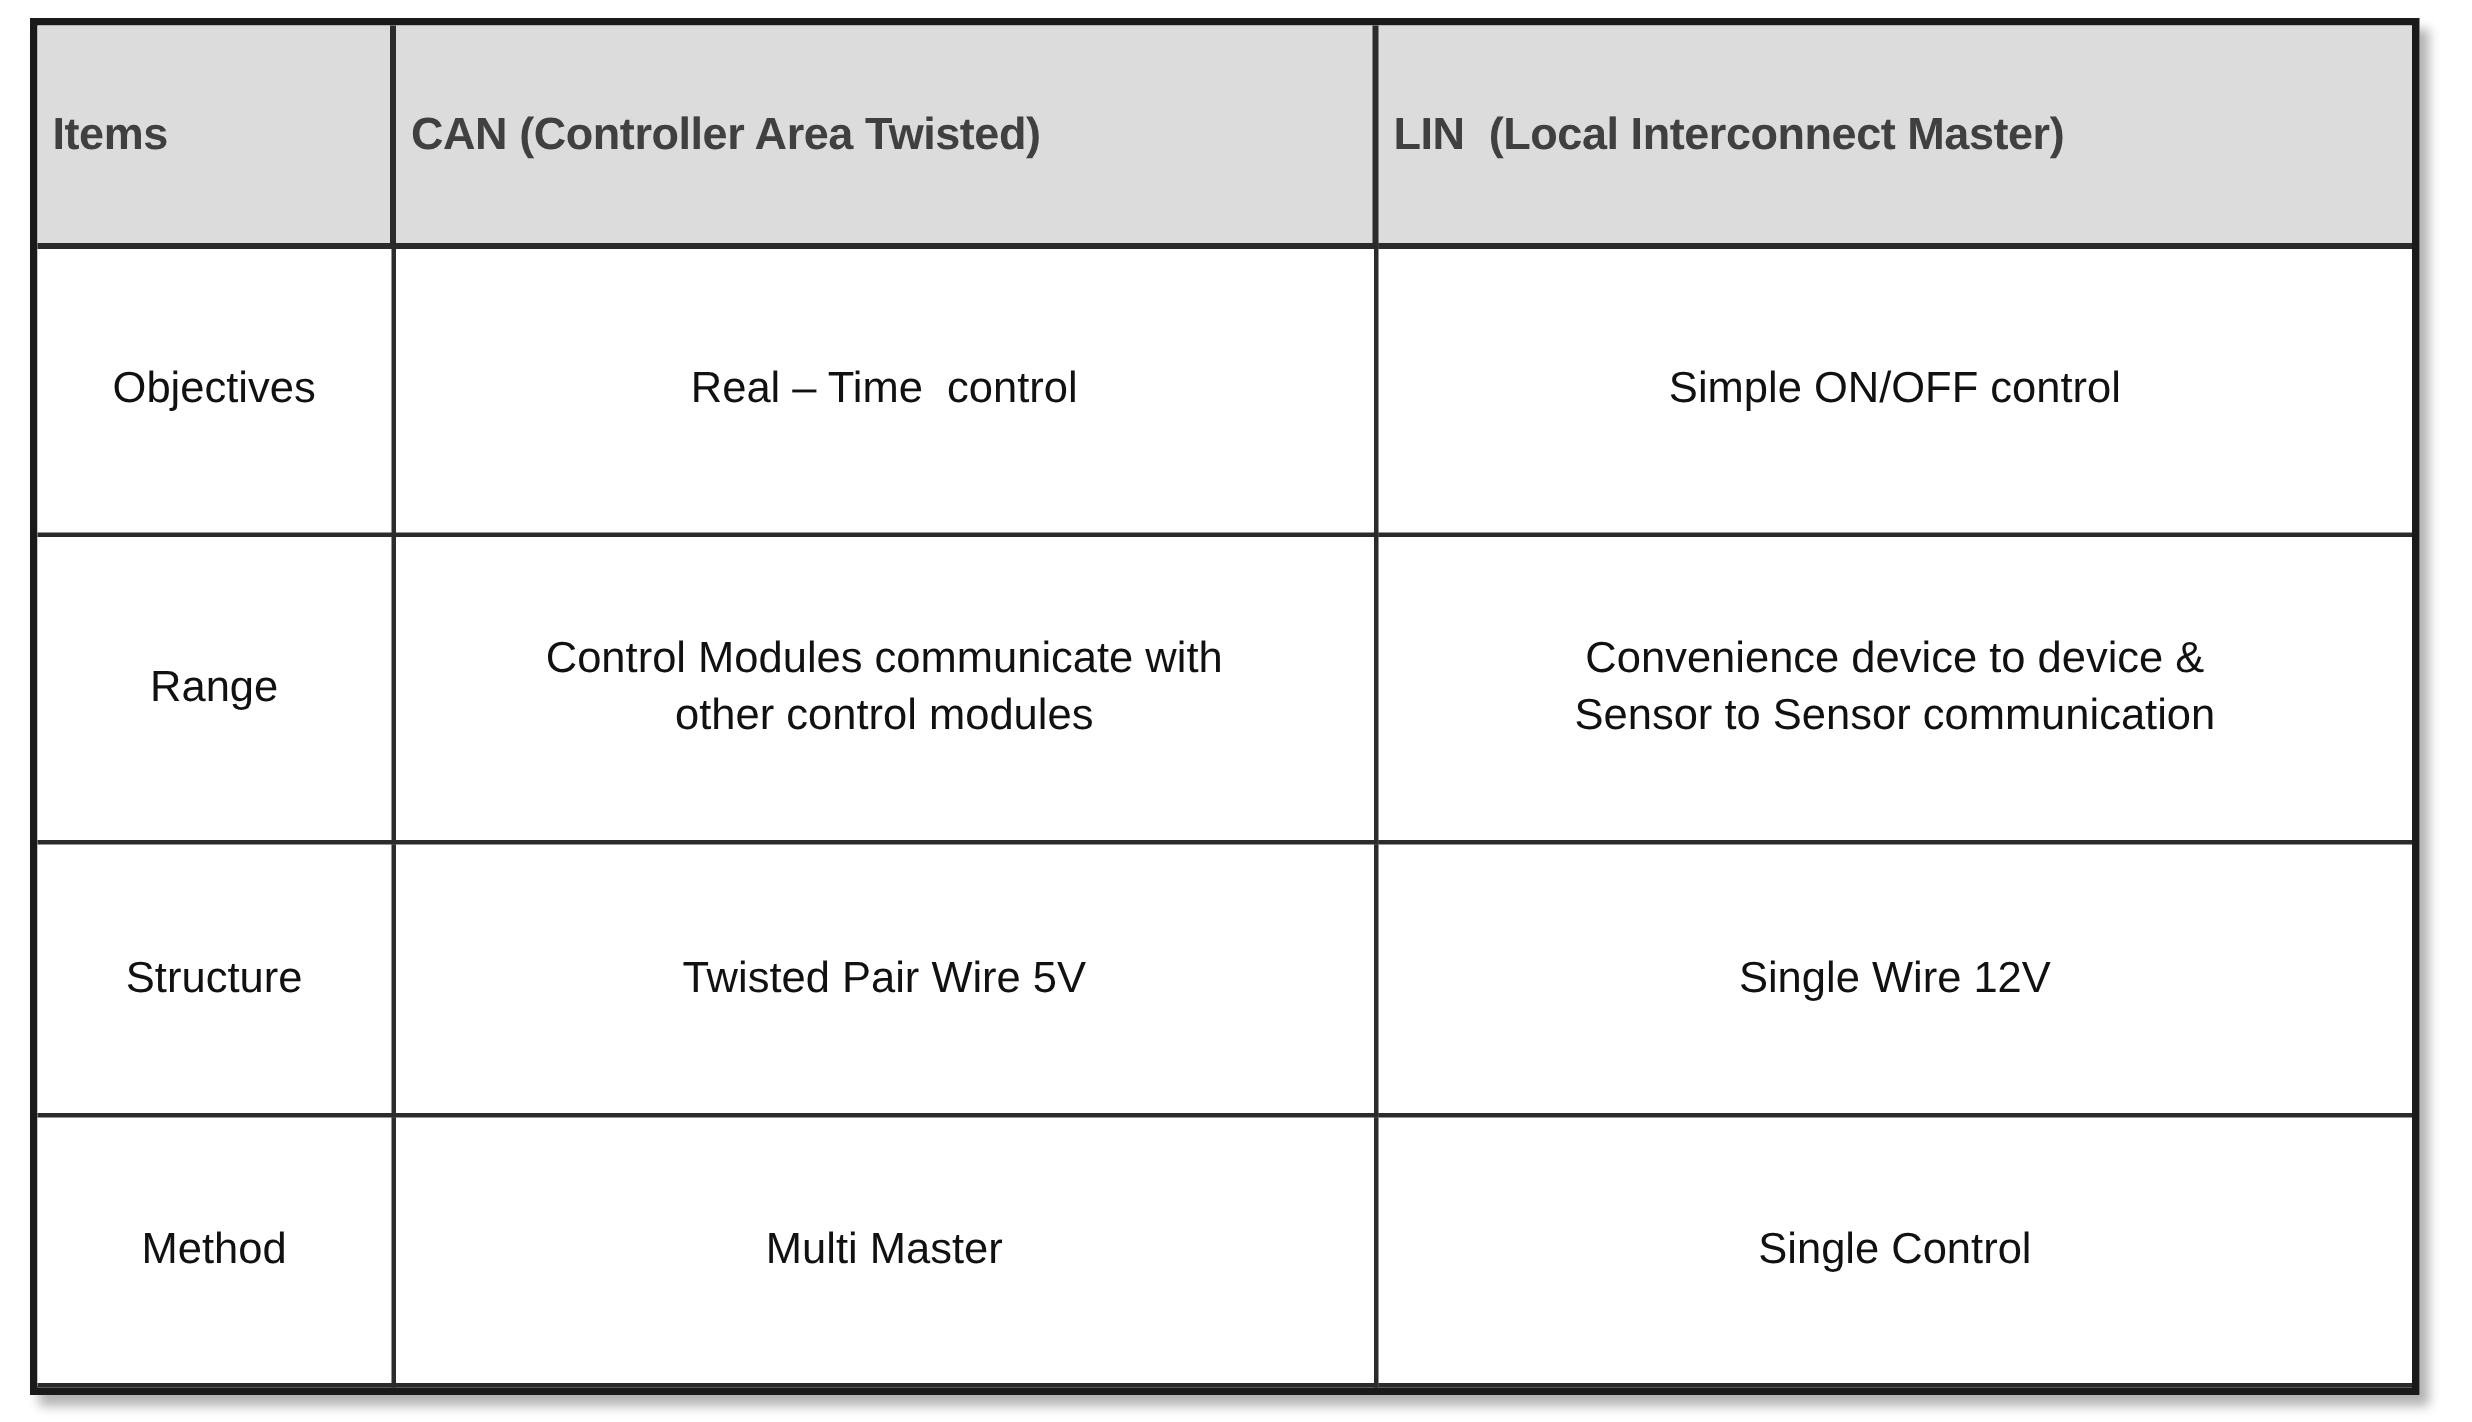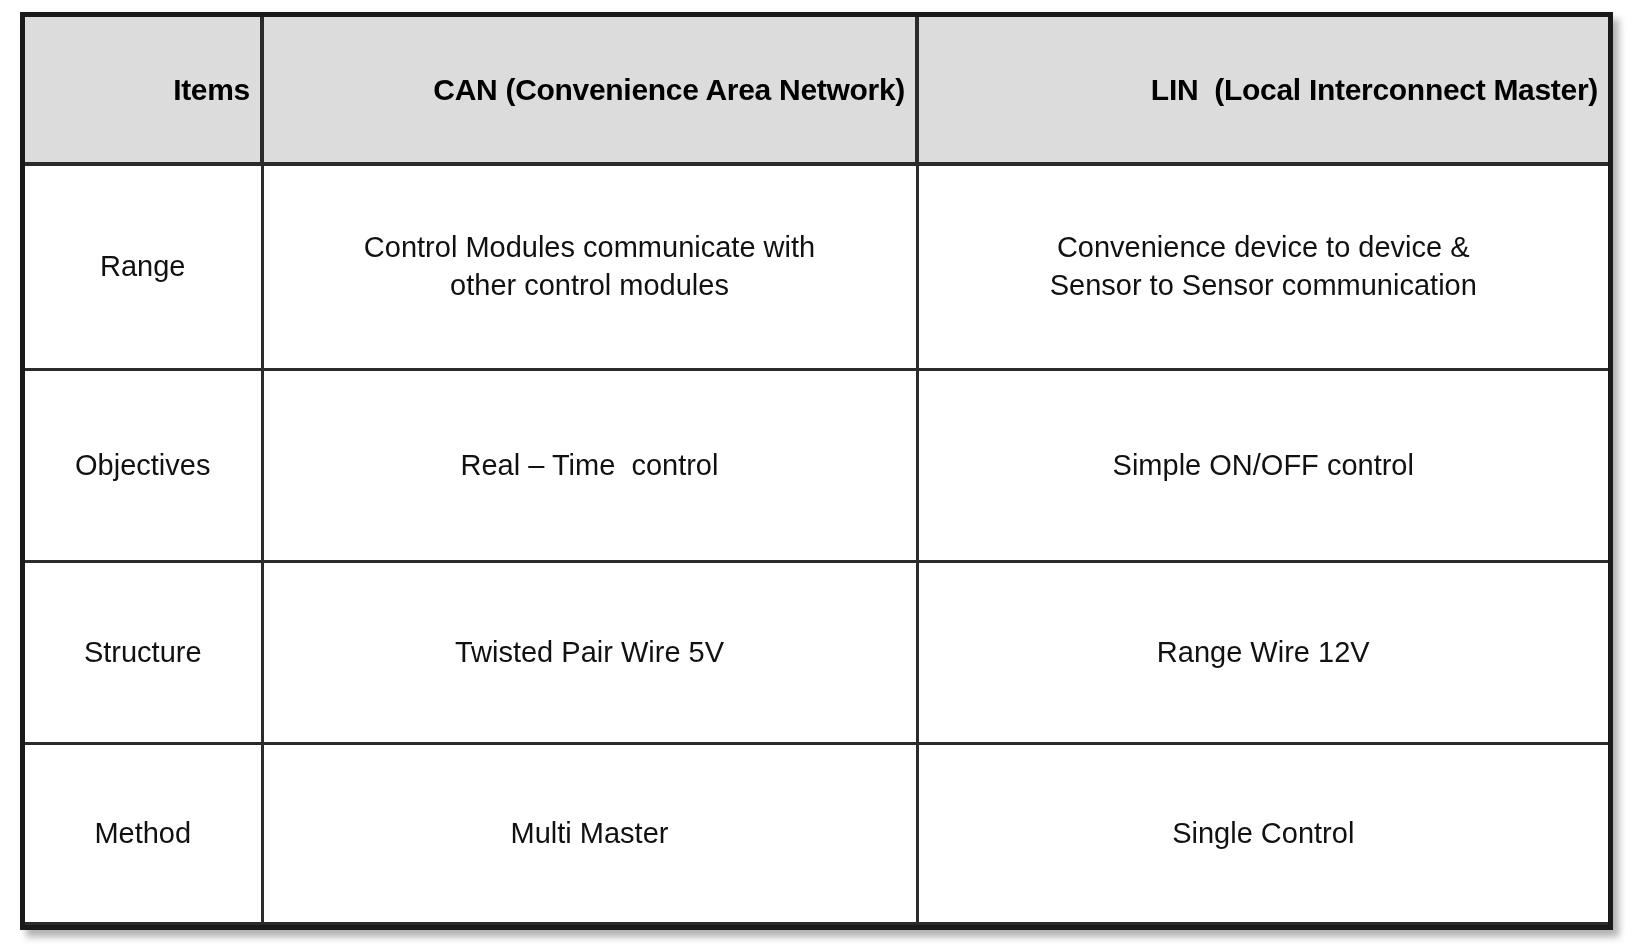--- a/index.html
+++ b/index.html
@@ -50,22 +50,22 @@
   thead tr.header-row {
     height: 147px;
   }
 
   th.header-cell {
     background: #dcdcdc;
     border-bottom: 4px solid #2b2b2b;
     border-right: 4px solid #2b2b2b;
     font-weight: bold;
     font-size: 30px;
-    color: #000000;
-    text-align: right;
+    color: #404040;
+    text-align: left;
     vertical-align: middle;
     letter-spacing: -0.3px;
     padding: 0 10px;
     white-space: pre;
   }
   th.header-cell.last {
     border-right: none;
   }
 
   td.body-cell {
@@ -110,55 +110,55 @@
   <div class="table-frame">
     <table class="comparison">
       <colgroup>
         <col class="col-items">
         <col class="col-can">
         <col class="col-lin">
       </colgroup>
       <thead>
         <tr class="header-row">
           <th class="header-cell">Items</th>
-          <th class="header-cell">CAN (Convenience Area Network)</th>
+          <th class="header-cell">CAN (Controller Area Twisted)</th>
           <th class="header-cell last">LIN  (Local Interconnect Master)</th>
         </tr>
       </thead>
       <tbody>
+
+        <tr class="body-row row-objectives">
+          <td class="body-cell label-cell">Objectives</td>
+          <td class="body-cell">
+            <span class="cell-line">Real – Time  control</span>
+          </td>
+          <td class="body-cell last">
+            <span class="cell-line">Simple ON/OFF control</span>
+          </td>
+        </tr>
 
         <tr class="body-row row-range">
           <td class="body-cell label-cell">Range</td>
           <td class="body-cell">
             <span class="cell-line">Control Modules communicate with</span>
             <span class="cell-line">other control modules</span>
           </td>
           <td class="body-cell last">
             <span class="cell-line">Convenience device to device &amp;</span>
             <span class="cell-line">Sensor to Sensor communication</span>
           </td>
         </tr>
 
-        <tr class="body-row row-objectives">
-          <td class="body-cell label-cell">Objectives</td>
-          <td class="body-cell">
-            <span class="cell-line">Real – Time  control</span>
-          </td>
-          <td class="body-cell last">
-            <span class="cell-line">Simple ON/OFF control</span>
-          </td>
-        </tr>
-
         <tr class="body-row row-structure">
           <td class="body-cell label-cell">Structure</td>
           <td class="body-cell">
             <span class="cell-line">Twisted Pair Wire 5V</span>
           </td>
           <td class="body-cell last">
-            <span class="cell-line">Range Wire 12V</span>
+            <span class="cell-line">Single Wire 12V</span>
           </td>
         </tr>
 
         <tr class="body-row row-method">
           <td class="body-cell label-cell">Method</td>
           <td class="body-cell">
             <span class="cell-line">Multi Master</span>
           </td>
           <td class="body-cell last">
             <span class="cell-line">Single Control</span>

